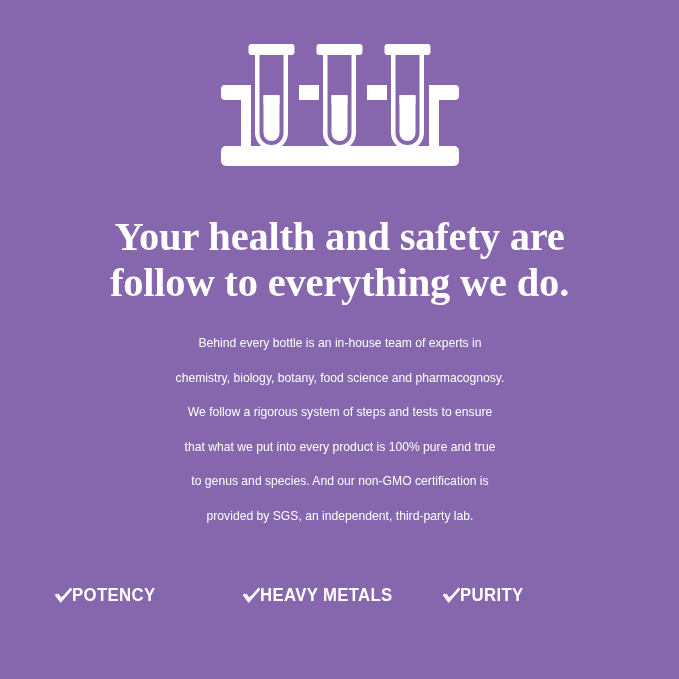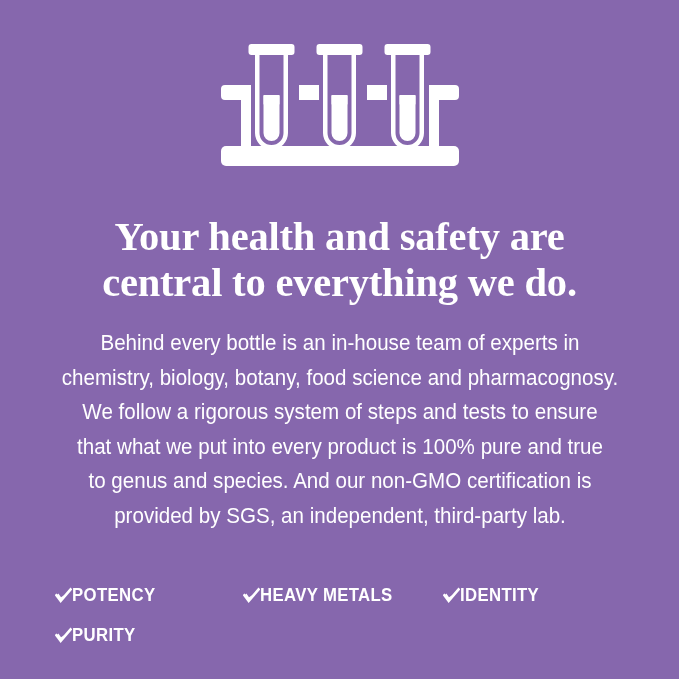--- a/index.html
+++ b/index.html
@@ -61,21 +61,21 @@
 
   
   .bodycopy {
     margin: 0;
     padding: 0;
     margin-top: 20px;
     width: 600px;
     text-align: center;
     font-family: "Liberation Sans", sans-serif;
     font-weight: normal;
-    font-size: 22px;
+    font-size: 13px;
     line-height: 34.5px;
     color: #ffffff;
   }
   .bodycopy .bc-line {
     display: block;
     white-space: nowrap;
     transform: scaleX(0.935);
   }
 
   
@@ -153,21 +153,21 @@
 
         <rect x="214" y="47" width="10" height="66"></rect>
 
         <rect x="6" y="108" width="238" height="20" rx="5"></rect>
       </g>
     </svg>
   </div>
 
   <h1 class="headline" style="color: rgb(255, 255, 255);">
     <span class="hl-line">Your health and safety are</span>
-    <span class="hl-line">central to everything we do.</span>
+    <span class="hl-line">follow to everything we do.</span>
   </h1>
 
   <p class="bodycopy" style="color: rgb(255, 255, 255);">
     <span class="bc-line">Behind every bottle is an in-house team of experts in</span>
     <span class="bc-line">chemistry, biology, botany, food science and pharmacognosy.</span>
     <span class="bc-line">We follow a rigorous system of steps and tests to ensure</span>
     <span class="bc-line">that what we put into every product is 100% pure and true</span>
     <span class="bc-line">to genus and species. And our non-GMO certification is</span>
     <span class="bc-line">provided by SGS, an independent, third-party lab.</span>
   </p>
@@ -188,29 +188,20 @@
     <div class="check-item">
       <span class="check-icon">
         <svg viewBox="0 0 17 17" xmlns="http://www.w3.org/2000/svg" aria-hidden="true">
           <path d="M1.5 8.6 L5.6 13.6 L15.3 2.2 L13.0 6.0 L6.0 10.3 L3.4 6.6 Z" fill="#ffffff"></path>
           <path d="M1.4 8.2 L5.7 13.9 L15.6 2.4" stroke="#ffffff" stroke-width="2.6" fill="none" stroke-linecap="square"></path>
         </svg>
       </span>
       <span class="check-label" style="color: rgb(255, 255, 255);">HEAVY METALS</span>
     </div>
 
-    <div class="check-item">
-      <span class="check-icon">
-        <svg viewBox="0 0 17 17" xmlns="http://www.w3.org/2000/svg" aria-hidden="true">
-          <path d="M1.5 8.6 L5.6 13.6 L15.3 2.2 L13.0 6.0 L6.0 10.3 L3.4 6.6 Z" fill="#ffffff"></path>
-          <path d="M1.4 8.2 L5.7 13.9 L15.6 2.4" stroke="#ffffff" stroke-width="2.6" fill="none" stroke-linecap="square"></path>
-        </svg>
-      </span>
-      <span class="check-label" style="color: rgb(255, 255, 255);">IDENTITY</span>
-    </div>
 
 
     <div class="check-item">
       <span class="check-icon">
         <svg viewBox="0 0 17 17" xmlns="http://www.w3.org/2000/svg" aria-hidden="true">
           <path d="M1.5 8.6 L5.6 13.6 L15.3 2.2 L13.0 6.0 L6.0 10.3 L3.4 6.6 Z" fill="#ffffff"></path>
           <path d="M1.4 8.2 L5.7 13.9 L15.6 2.4" stroke="#ffffff" stroke-width="2.6" fill="none" stroke-linecap="square"></path>
         </svg>
       </span>
       <span class="check-label" style="color: rgb(255, 255, 255);">PURITY</span>

